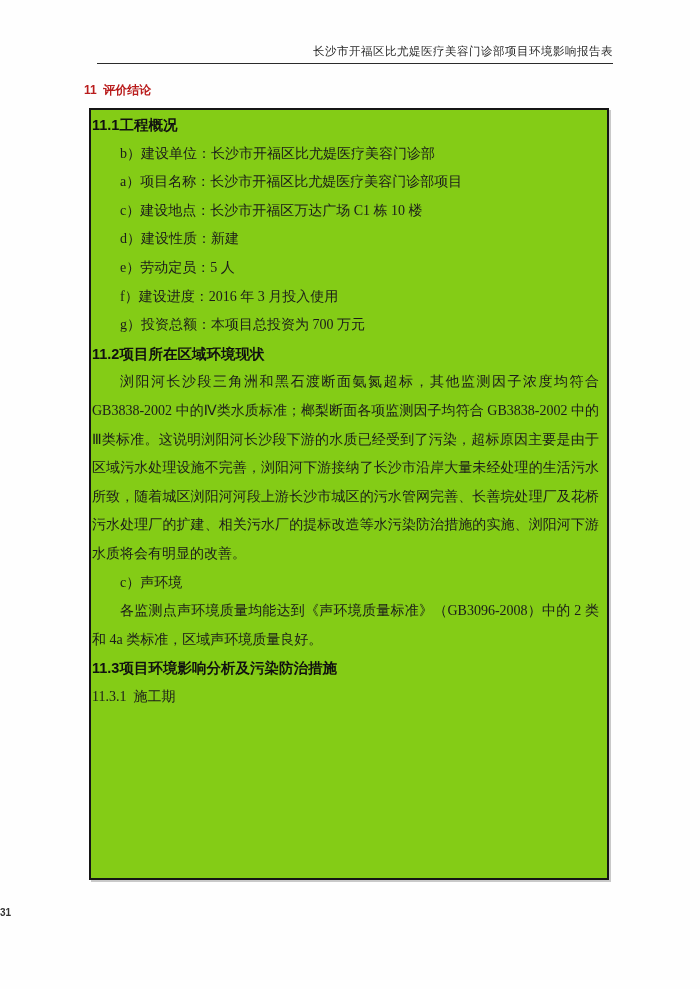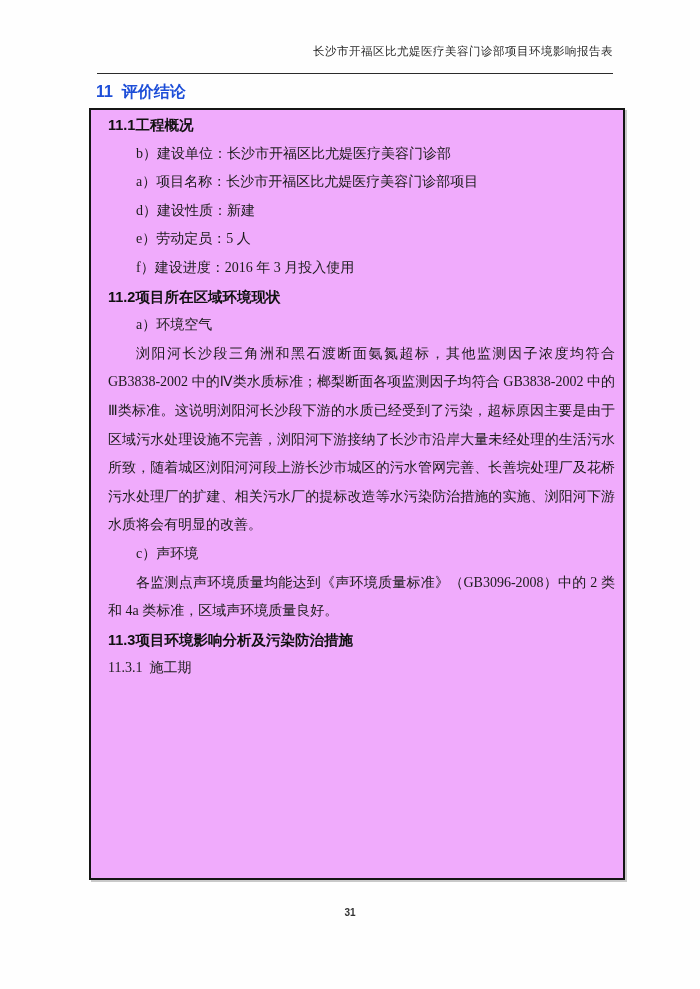--- a/index.html
+++ b/index.html
@@ -15,87 +15,88 @@
     position: absolute; inset: 0;
     background: #fefefe;
   }
   
   .running-header {
     position: absolute;
     top: 44px; left: 97px; width: 516px;
     text-align: right;
     font-size: 11.5px;
     color: #2a2a2a;
-    padding-bottom: 14px;
+    padding-bottom: 4px;
     border-bottom: 1.5px solid #2b2b2b;
     letter-spacing: 0.5px;
   }
   
   .section-title {
     position: absolute;
-    top: 82px; left: 96px;
+    top: 82px; left: 84px;
     font-family: "Liberation Sans", sans-serif;
     font-weight: bold;
-    font-size: 16px;
-    color: #1d4ed8;
+    font-size: 12px;
+    color: #b91c1c;
     white-space: pre;
   }
   
   .doc-table {
     position: absolute;
     left: 89px; top: 108px;
     width: 507px; height: 767px;
     border: 2px solid #151515;
     box-shadow: 2px 2px 0 #c9c9c9;
-    padding: 1px 8px 0 17px;
-    background: #f0abfc;
+    padding: 1px 8px 0 1px;
+    background: #84cc16;
     font-size: 14px;
     line-height: 28.6px;
     overflow: hidden;
   }
   .h-sec {
     font-family: "Liberation Sans", sans-serif;
     font-weight: bold;
     font-size: 14.5px;
     color: #101010;
   }
   .item { text-indent: 2em; }
   .para {
     text-indent: 2em;
     text-align: justify;
   }
   .sub-sec { white-space: pre; }
   .page-number {
     position: absolute;
     top: 907px; left: 0; width: 700px;
-    text-align: center;
+    text-align: left;
     font-family: "Liberation Sans", sans-serif;
     font-size: 10px;
     font-weight: bold;
     color: #333;
   }
 </style>
 </head>
 <body>
 
 <div class="page">
 
   <div class="running-header">长沙市开福区比尤媞医疗美容门诊部项目环境影响报告表</div>
 
   <div class="section-title">11  评价结论</div>
 
   <div class="doc-table">
     <div class="h-sec">11.1工程概况</div>
     <div class="item">b）建设单位：长沙市开福区比尤媞医疗美容门诊部</div>
     <div class="item">a）项目名称：长沙市开福区比尤媞医疗美容门诊部项目</div>
+    <div class="item">c）建设地点：长沙市开福区万达广场 C1 栋 10 楼</div>
     <div class="item">d）建设性质：新建</div>
     <div class="item">e）劳动定员：5 人</div>
     <div class="item">f）建设进度：2016 年 3 月投入使用</div>
+    <div class="item">g）投资总额：本项目总投资为 700 万元</div>
     <div class="h-sec">11.2项目所在区域环境现状</div>
-    <div class="item">a）环境空气</div>
     <div class="para">浏阳河长沙段三角洲和黑石渡断面氨氮超标，其他监测因子浓度均符合 GB3838-2002 中的Ⅳ类水质标准；榔梨断面各项监测因子均符合 GB3838-2002 中的Ⅲ类标准。这说明浏阳河长沙段下游的水质已经受到了污染，超标原因主要是由于区域污水处理设施不完善，浏阳河下游接纳了长沙市沿岸大量未经处理的生活污水所致，随着城区浏阳河河段上游长沙市城区的污水管网完善、长善垸处理厂及花桥污水处理厂的扩建、相关污水厂的提标改造等水污染防治措施的实施、浏阳河下游水质将会有明显的改善。</div>
     <div class="item">c）声环境</div>
     <div class="para">各监测点声环境质量均能达到《声环境质量标准》（GB3096-2008）中的 2 类和 4a 类标准，区域声环境质量良好。</div>
     <div class="h-sec">11.3项目环境影响分析及污染防治措施</div>
     <div class="sub-sec">11.3.1  施工期</div>
 
   </div>
 
   <div class="page-number">31</div>
 

